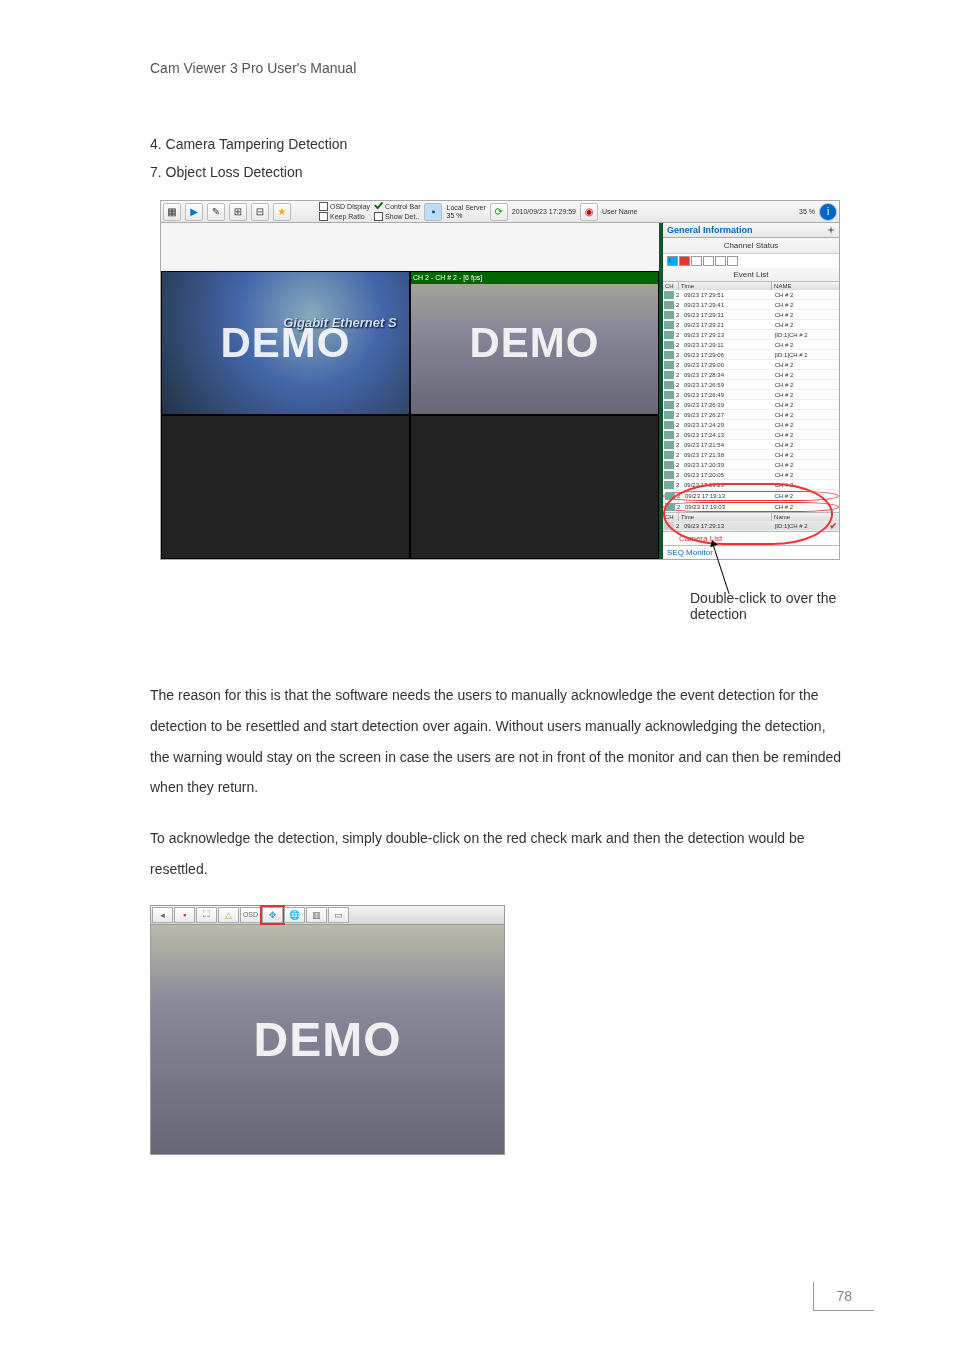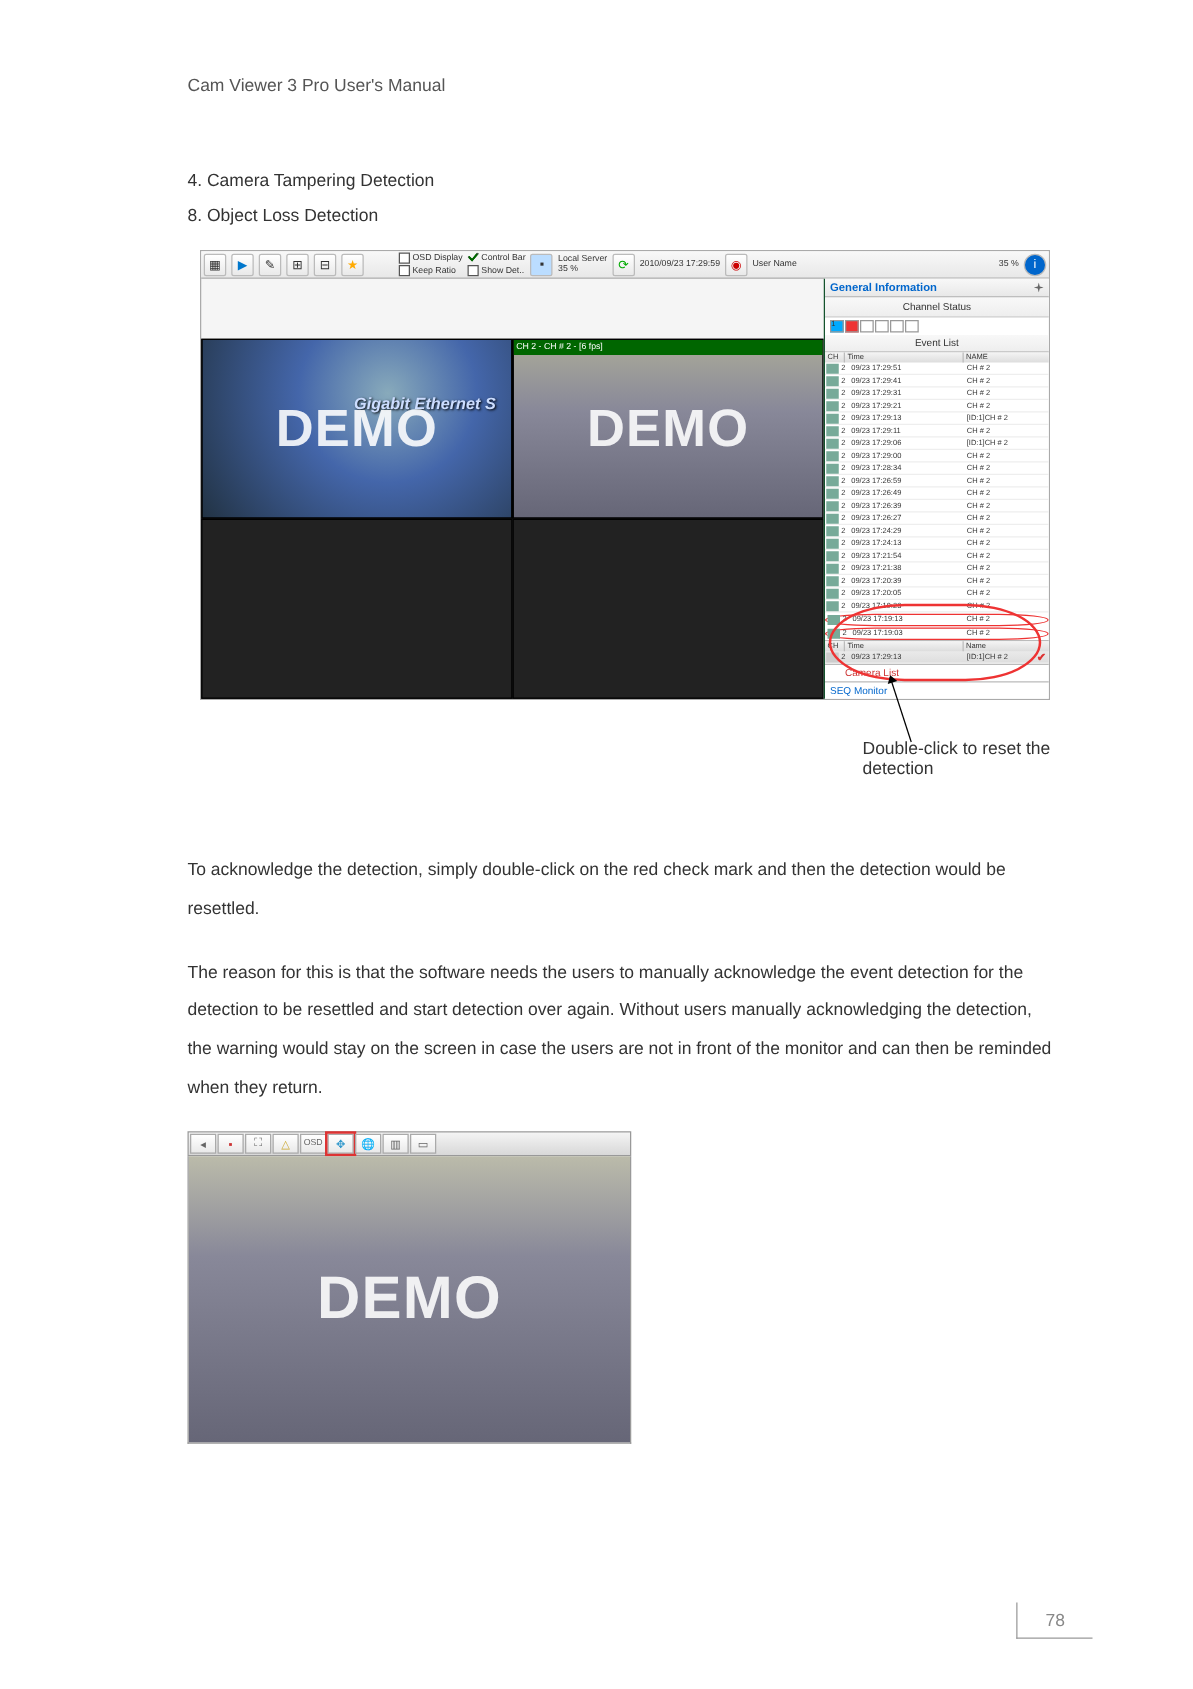--- a/index.html
+++ b/index.html
@@ -36,21 +36,21 @@
   .tb-check.checked::before { background:#fff; box-shadow: inset 0 0 0 7px #060; clip-path: polygon(0 40%, 40% 80%, 100% 10%, 85% 0, 40% 55%, 15% 30%); background:#060;}
   .tb-label { font-size:7px; }
   .tb-group { display:flex; flex-direction:column; gap:1px; }
   .video-area { position:absolute; top:22px; left:0; width:498px; bottom:0; background:#000; display:flex; flex-wrap:wrap;margin-top:48px;}
   .video-tile { width:50%; height:50%; position:relative; background:#222; border:1px solid #000;}
   .video-tile.gigabit { background: radial-gradient(circle at 60% 30%, #8ab 0%, #46a 40%, #234 100%);}
   .video-tile.street { background: linear-gradient(#aa9 0%, #889 40%, #667 100%);}
   .demo-text { position:absolute; top:50%; left:50%; transform:translate(-50%,-50%); font-size:42px; font-weight:bold; color:rgba(255,255,255,0.88); letter-spacing:1px; user-select:none;}
   .gigabit-label { position:absolute; top:30%; right:5%; font-style:italic; font-weight:bold; color:#cdf; font-size:13px; text-shadow:1px 1px 2px #000;}
   .tile-header { position:absolute; top:0; left:0; right:0; height:12px; background:#060; color:#fff; font-size:7px; padding:0 2px; line-height:12px;}
-  .right-panel { position:absolute; top:22px; right:0; width:180px; bottom:0; background:#fff; border-left:1px solid #14532d; display:flex; flex-direction:column;}
+  .right-panel { position:absolute; top:22px; right:0; width:180px; bottom:0; background:#fff; border-left:4px solid #14532d; display:flex; flex-direction:column;}
   .panel-title { background:linear-gradient(#f8f8f8,#e8e8e8); border-bottom:1px solid #aaa; color:#0066cc; font-weight:bold; padding:2px 4px; font-size:9px; display:flex; justify-content:space-between; align-items:center;}
   .pin { width:8px; height:8px; display:inline-block; background:#666; clip-path: polygon(50% 0, 60% 40%, 100% 50%, 60% 60%, 50% 100%, 40% 60%, 0 50%, 40% 40%);}
   .channel-status { text-align:center; font-size:8px; padding:3px; border-bottom:1px solid #ccc; background:linear-gradient(#f8f8f8,#eee);}
   .ch-boxes { display:flex; gap:1px; padding:2px 4px;}
   .ch-box { width:11px; height:10px; border:1px solid #999; font-size:6px; background:#fff;}
   .ch-box.blue { background:#0af;}
   .ch-box.red { background:#e33;}
   .event-list-head { text-align:center; font-size:8px; padding:2px; background:linear-gradient(#f8f8f8,#eee); border-bottom:1px solid #bbb;}
   .event-header { display:flex; font-size:6px; background:linear-gradient(#f4f4f4,#ddd);}
   .eh-ch { width:16px; border-right:1px solid #bbb; padding:1px 2px;}
@@ -81,21 +81,21 @@
   .page-num { position:absolute; bottom:40px; right:80px; border:1px solid #999; border-right:none; border-top:none; padding:6px 22px; font-size:14px; color:#888;}
   .red-check { color:#d33; font-weight:bold; font-size:9px; position:absolute; right:2px;}
 </style>
 </head>
 <body>
 
 <div class="header">Cam  Viewer  3  Pro  User's  Manual</div>
 
 <div>
   <div class="list-item">4. Camera Tampering Detection</div>
-  <div class="list-item">8. Object Loss Detection</div>
+  <div class="list-item">7. Object Loss Detection</div>
 </div>
 
 <div class="screenshot-main">
   <div class="toolbar">
     <span class="tb-btn">▦</span>
     <span class="tb-btn" style="color:#07c;">▶</span>
     <span class="tb-btn">✎</span>
     <span class="tb-btn">⊞</span>
     <span class="tb-btn">⊟</span>
     <span class="tb-btn" style="color:#fa0;">★</span>
@@ -313,26 +313,26 @@
     </div>
     <div class="camera-list">Camera List</div>
     <div class="seq-mon">SEQ Monitor</div>
   </div>
 
   <div class="red-circle" style="top:282px; right:6px; width:170px; height:62px;"></div>
 </div>
 
 <div style="position:relative; height:80px;">
   <div class="arrow-line" style="left:570px; top:-30px; height:55px; transform:rotate(-18deg);"></div>
-  <div class="callout" style="left:540px; top:20px; width:190px;">Double-click to reset the detection</div>
+  <div class="callout" style="left:540px; top:20px; width:190px;">Double-click to over the detection</div>
 </div>
 
 <div class="bodytext">
+  <p>The reason for this is that the software needs the users to manually acknowledge the event detection for the detection to be resettled and start detection over again. Without users manually acknowledging the detection, the warning would stay on the screen in case the users are not in front of the monitor and can then be reminded when they return.</p>
   <p>To acknowledge the detection, simply double-click on the red check mark and then the detection would be resettled.</p>
-  <p>The reason for this is that the software needs the users to manually acknowledge the event detection for the detection to be resettled and start detection over again. Without users manually acknowledging the detection, the warning would stay on the screen in case the users are not in front of the monitor and can then be reminded when they return.</p>
 </div>
 
 <div class="ptz-fig">
   <div class="ptz-toolbar">
     <span class="ptz-btn">◂</span>
     <span class="ptz-btn" style="color:#c33;">▪</span>
     <span class="ptz-btn">⛶</span>
     <span class="ptz-btn" style="color:#ca3;">△</span>
     <span class="ptz-btn" style="font-size:7px;">OSD</span>
     <span class="ptz-btn red-border" style="color:#39c;">✥</span>

